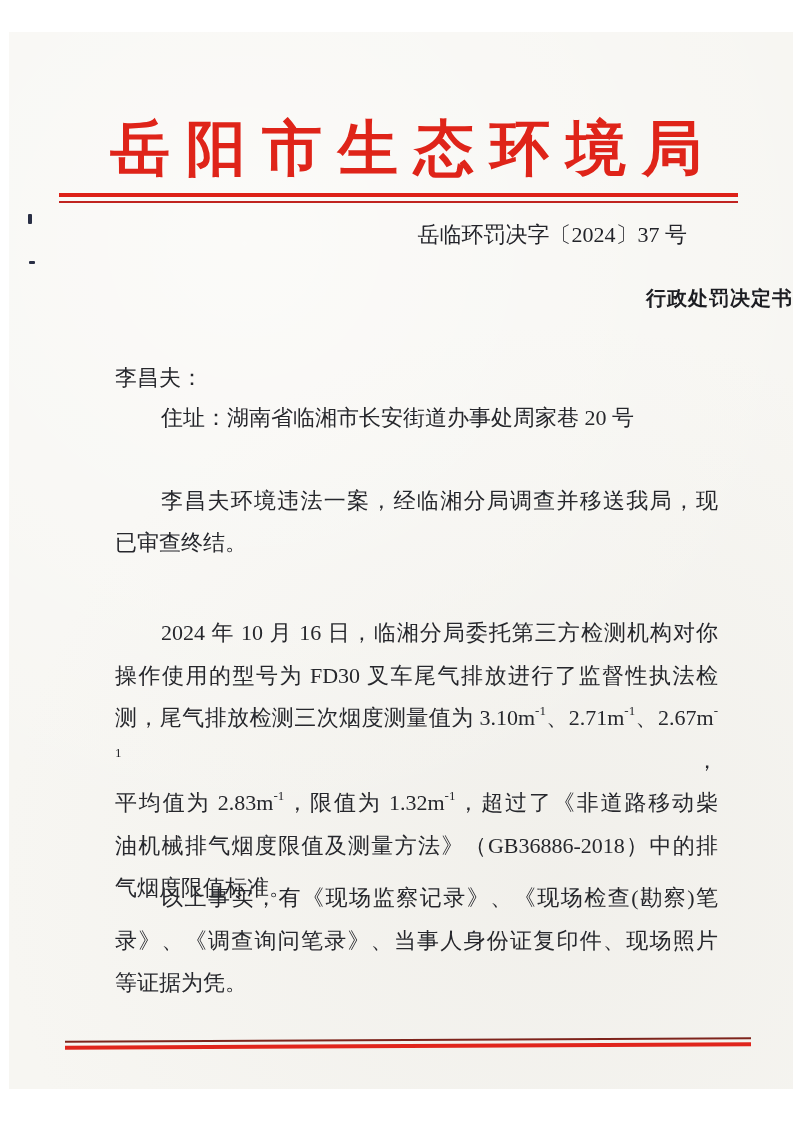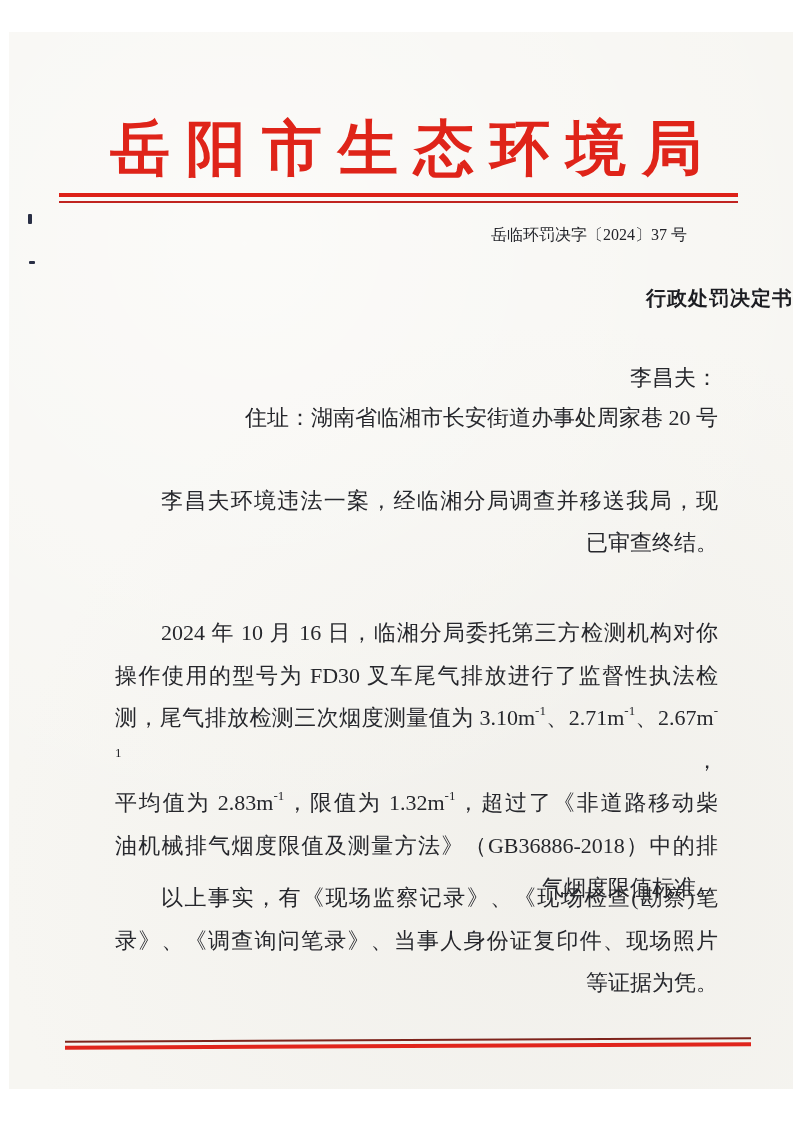--- a/index.html
+++ b/index.html
@@ -37,21 +37,21 @@
   }
   .rule-top .thick { height: 4px; background: #dd2118; }
   .rule-top .thin  { height: 2px; background: #c02420; margin-top: 4px; }
 
   .doc-number {
     position: absolute;
     top: 188px; right: 0;
     width: 100%;
     text-align: right;
     padding-right: 106px;
-    font-size: 16px;
+    font-size: 22px;
     line-height: 30px;
     color: #23242a;
     white-space: nowrap;
   }
 
   .doc-title {
     position: absolute;
     top: 247px; left: 0;
     width: 100%;
     text-align: right;
@@ -68,21 +68,21 @@
     left: 106px;
     width: 603px;
     font-size: 22px;
     color: #26272c;
   }
   .block-a { top: 326px; line-height: 40px; }
   .block-b { top: 448px; line-height: 42px; }
   .block-c { top: 580px; line-height: 42.5px; }
   .block-d { top: 845px; line-height: 42.5px; }
 
-  .line { text-align: right; }
+  .line { text-align: left; }
   .indent { text-indent: 46px; }
   .fill { text-align: justify; text-align-last: justify; }
 
   .heading {
     font-family: "Liberation Sans", "DejaVu Sans", sans-serif;
     font-weight: 700;
     color: #17181c;
     letter-spacing: 1px;
   }
 

